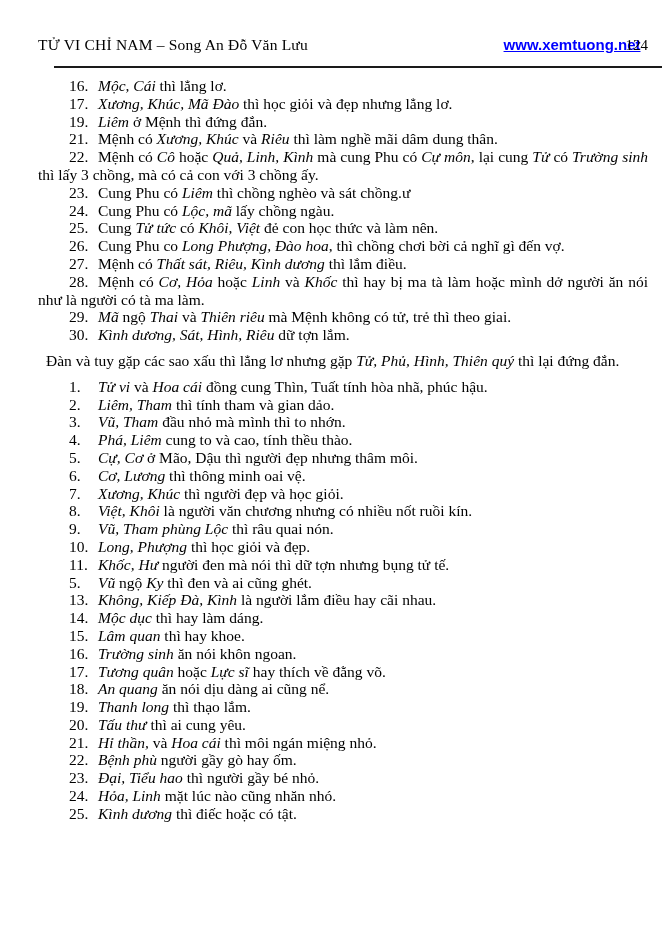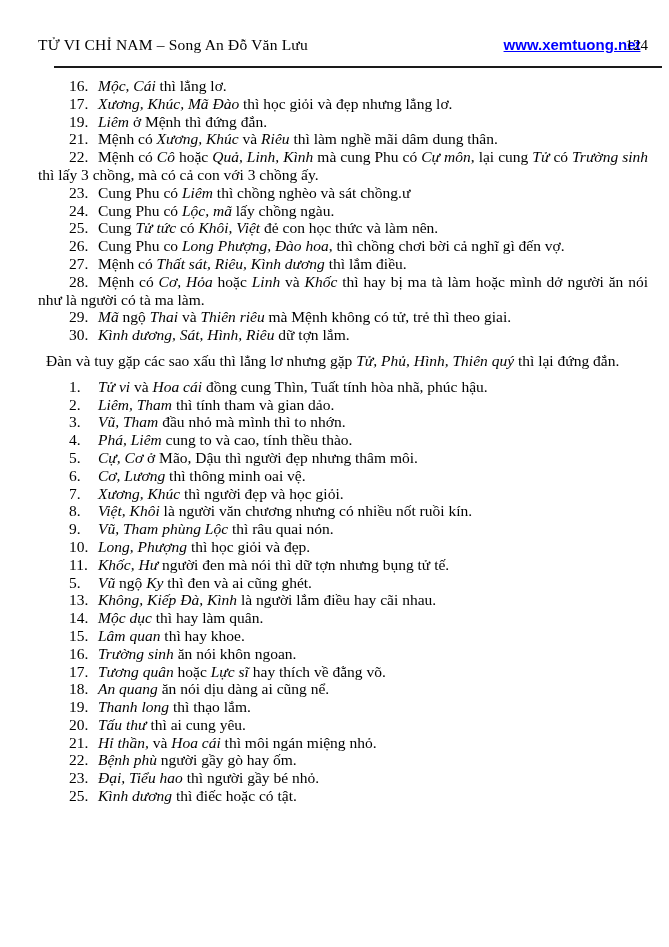--- a/index.html
+++ b/index.html
@@ -107,25 +107,26 @@
       <p class="item"><span class="num">4.</span><span class="it">Phá, Liêm</span><span> cung to và cao, tính thều thào.</span></p>
       <p class="item"><span class="num">5.</span><span class="it">Cự, Cơ</span><span> ở Mão, Dậu thì người đẹp nhưng thâm môi.</span></p>
       <p class="item"><span class="num">6.</span><span class="it">Cơ, Lương</span><span> thì thông minh oai vệ.</span></p>
       <p class="item"><span class="num">7.</span><span class="it">Xương, Khúc</span><span> thì người đẹp và học giỏi.</span></p>
       <p class="item"><span class="num">8.</span><span class="it">Việt, Khôi</span><span> là người văn chương nhưng có nhiều nốt ruồi kín.</span></p>
       <p class="item"><span class="num">9.</span><span class="it">Vũ, Tham phùng Lộc</span><span> thì râu quai nón.</span></p>
       <p class="item"><span class="num">10.</span><span class="it">Long, Phượng</span><span> thì học giỏi và đẹp.</span></p>
       <p class="item"><span class="num">11.</span><span class="it">Khốc, Hư</span><span> người đen mà nói thì dữ tợn nhưng bụng tử tế.</span></p>
       <p class="item"><span class="num">5.</span><span class="it">Vũ</span><span> ngộ </span><span class="it">Ky</span><span> thì đen và ai cũng ghét.</span></p>
       <p class="item"><span class="num">13.</span><span class="it">Không, Kiếp Đà, Kình</span><span> là người lắm điều hay cãi nhau.</span></p>
-      <p class="item"><span class="num">14.</span><span class="it">Mộc dục</span><span> thì hay làm quân.</span></p>
+      <p class="item"><span class="num">14.</span><span class="it">Mộc dục</span><span> thì hay làm dáng.</span></p>
       <p class="item"><span class="num">15.</span><span class="it">Lâm quan</span><span> thì hay khoe.</span></p>
       <p class="item"><span class="num">16.</span><span class="it">Trường sinh</span><span> ăn nói khôn ngoan.</span></p>
       <p class="item"><span class="num">17.</span><span class="it">Tương quân</span><span> hoặc </span><span class="it">Lực sĩ</span><span> hay thích về đằng võ.</span></p>
       <p class="item"><span class="num">18.</span><span class="it">An quang</span><span> ăn nói dịu dàng ai cũng nể.</span></p>
       <p class="item"><span class="num">19.</span><span class="it">Thanh long</span><span> thì thạo lắm.</span></p>
       <p class="item"><span class="num">20.</span><span class="it">Tấu thư</span><span> thì ai cung yêu.</span></p>
       <p class="item"><span class="num">21.</span><span class="it">Hỉ thần,</span><span> và </span><span class="it">Hoa cái</span><span> thì môi ngán miệng nhỏ.</span></p>
       <p class="item"><span class="num">22.</span><span class="it">Bệnh phù</span><span> người gầy gò hay ốm.</span></p>
       <p class="item"><span class="num">23.</span><span class="it">Đại, Tiểu hao</span><span> thì người gầy bé nhỏ.</span></p>
+      <p class="item"><span class="num">24.</span><span class="it">Hỏa, Linh</span><span> mặt lúc nào cũng nhăn nhó.</span></p>
       <p class="item"><span class="num">25.</span><span class="it">Kình dương</span><span> thì điếc hoặc có tật.</span></p>
     </div>
 </div>
 
 </body></html>

